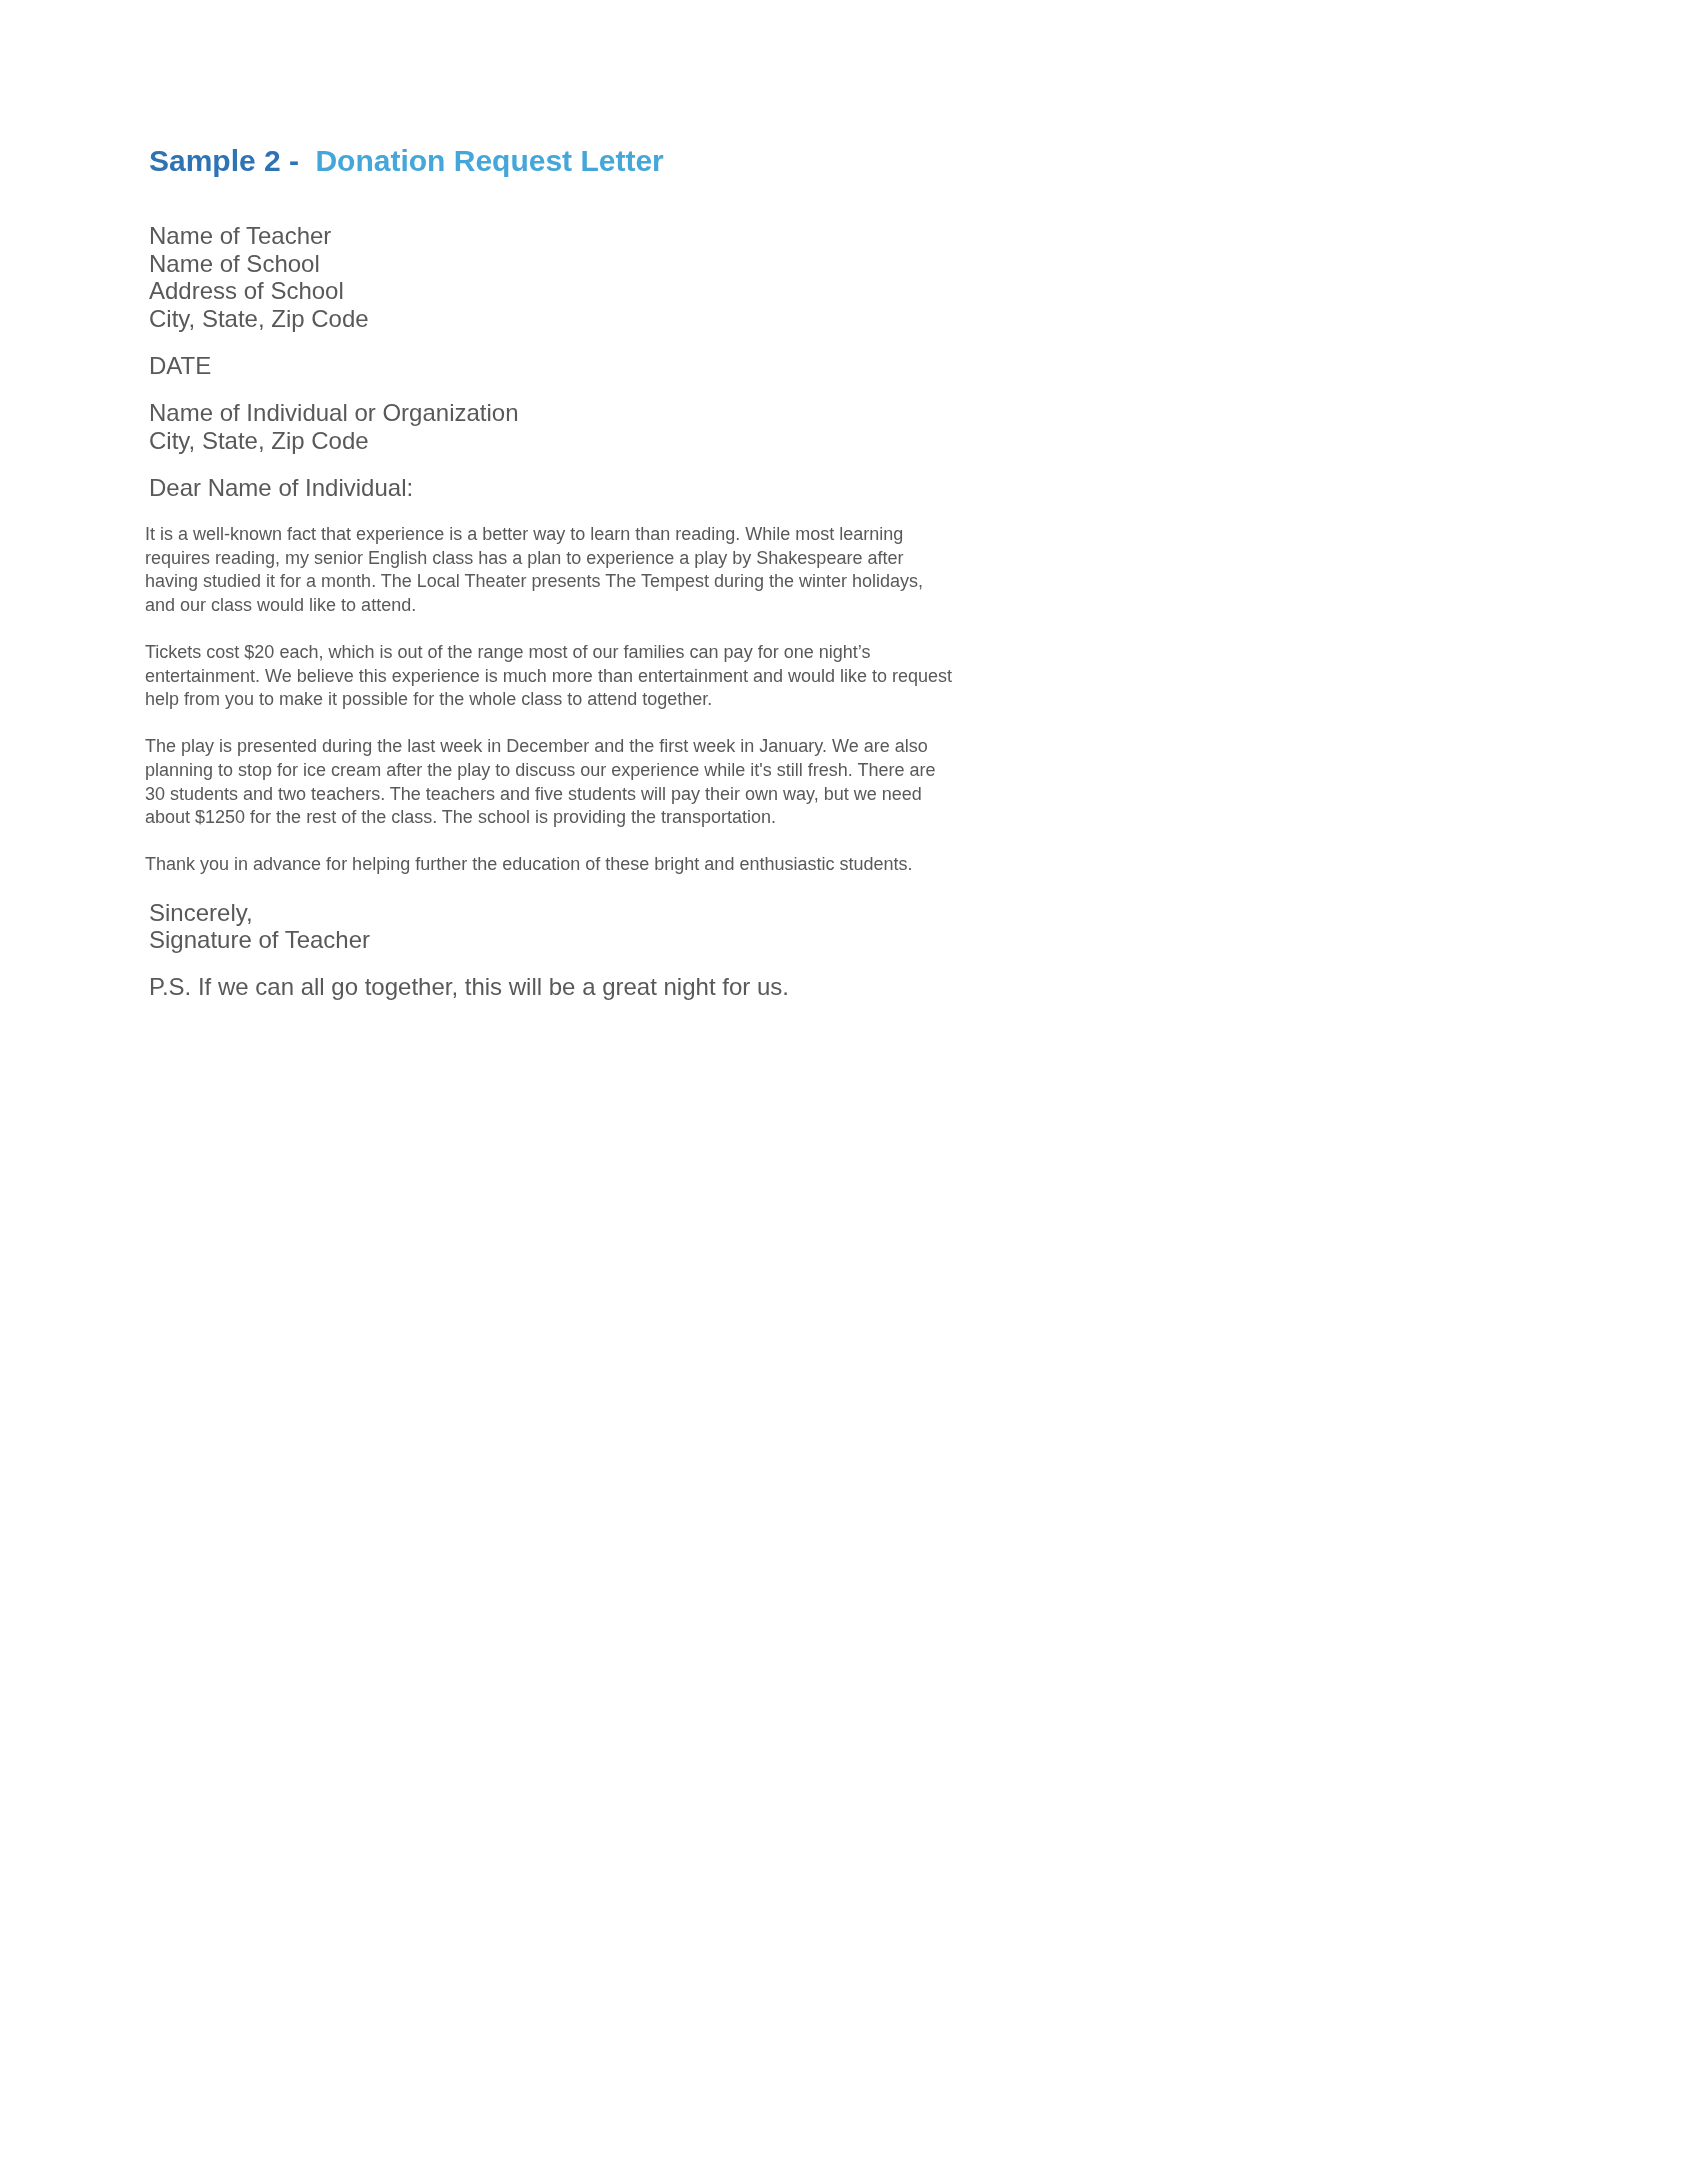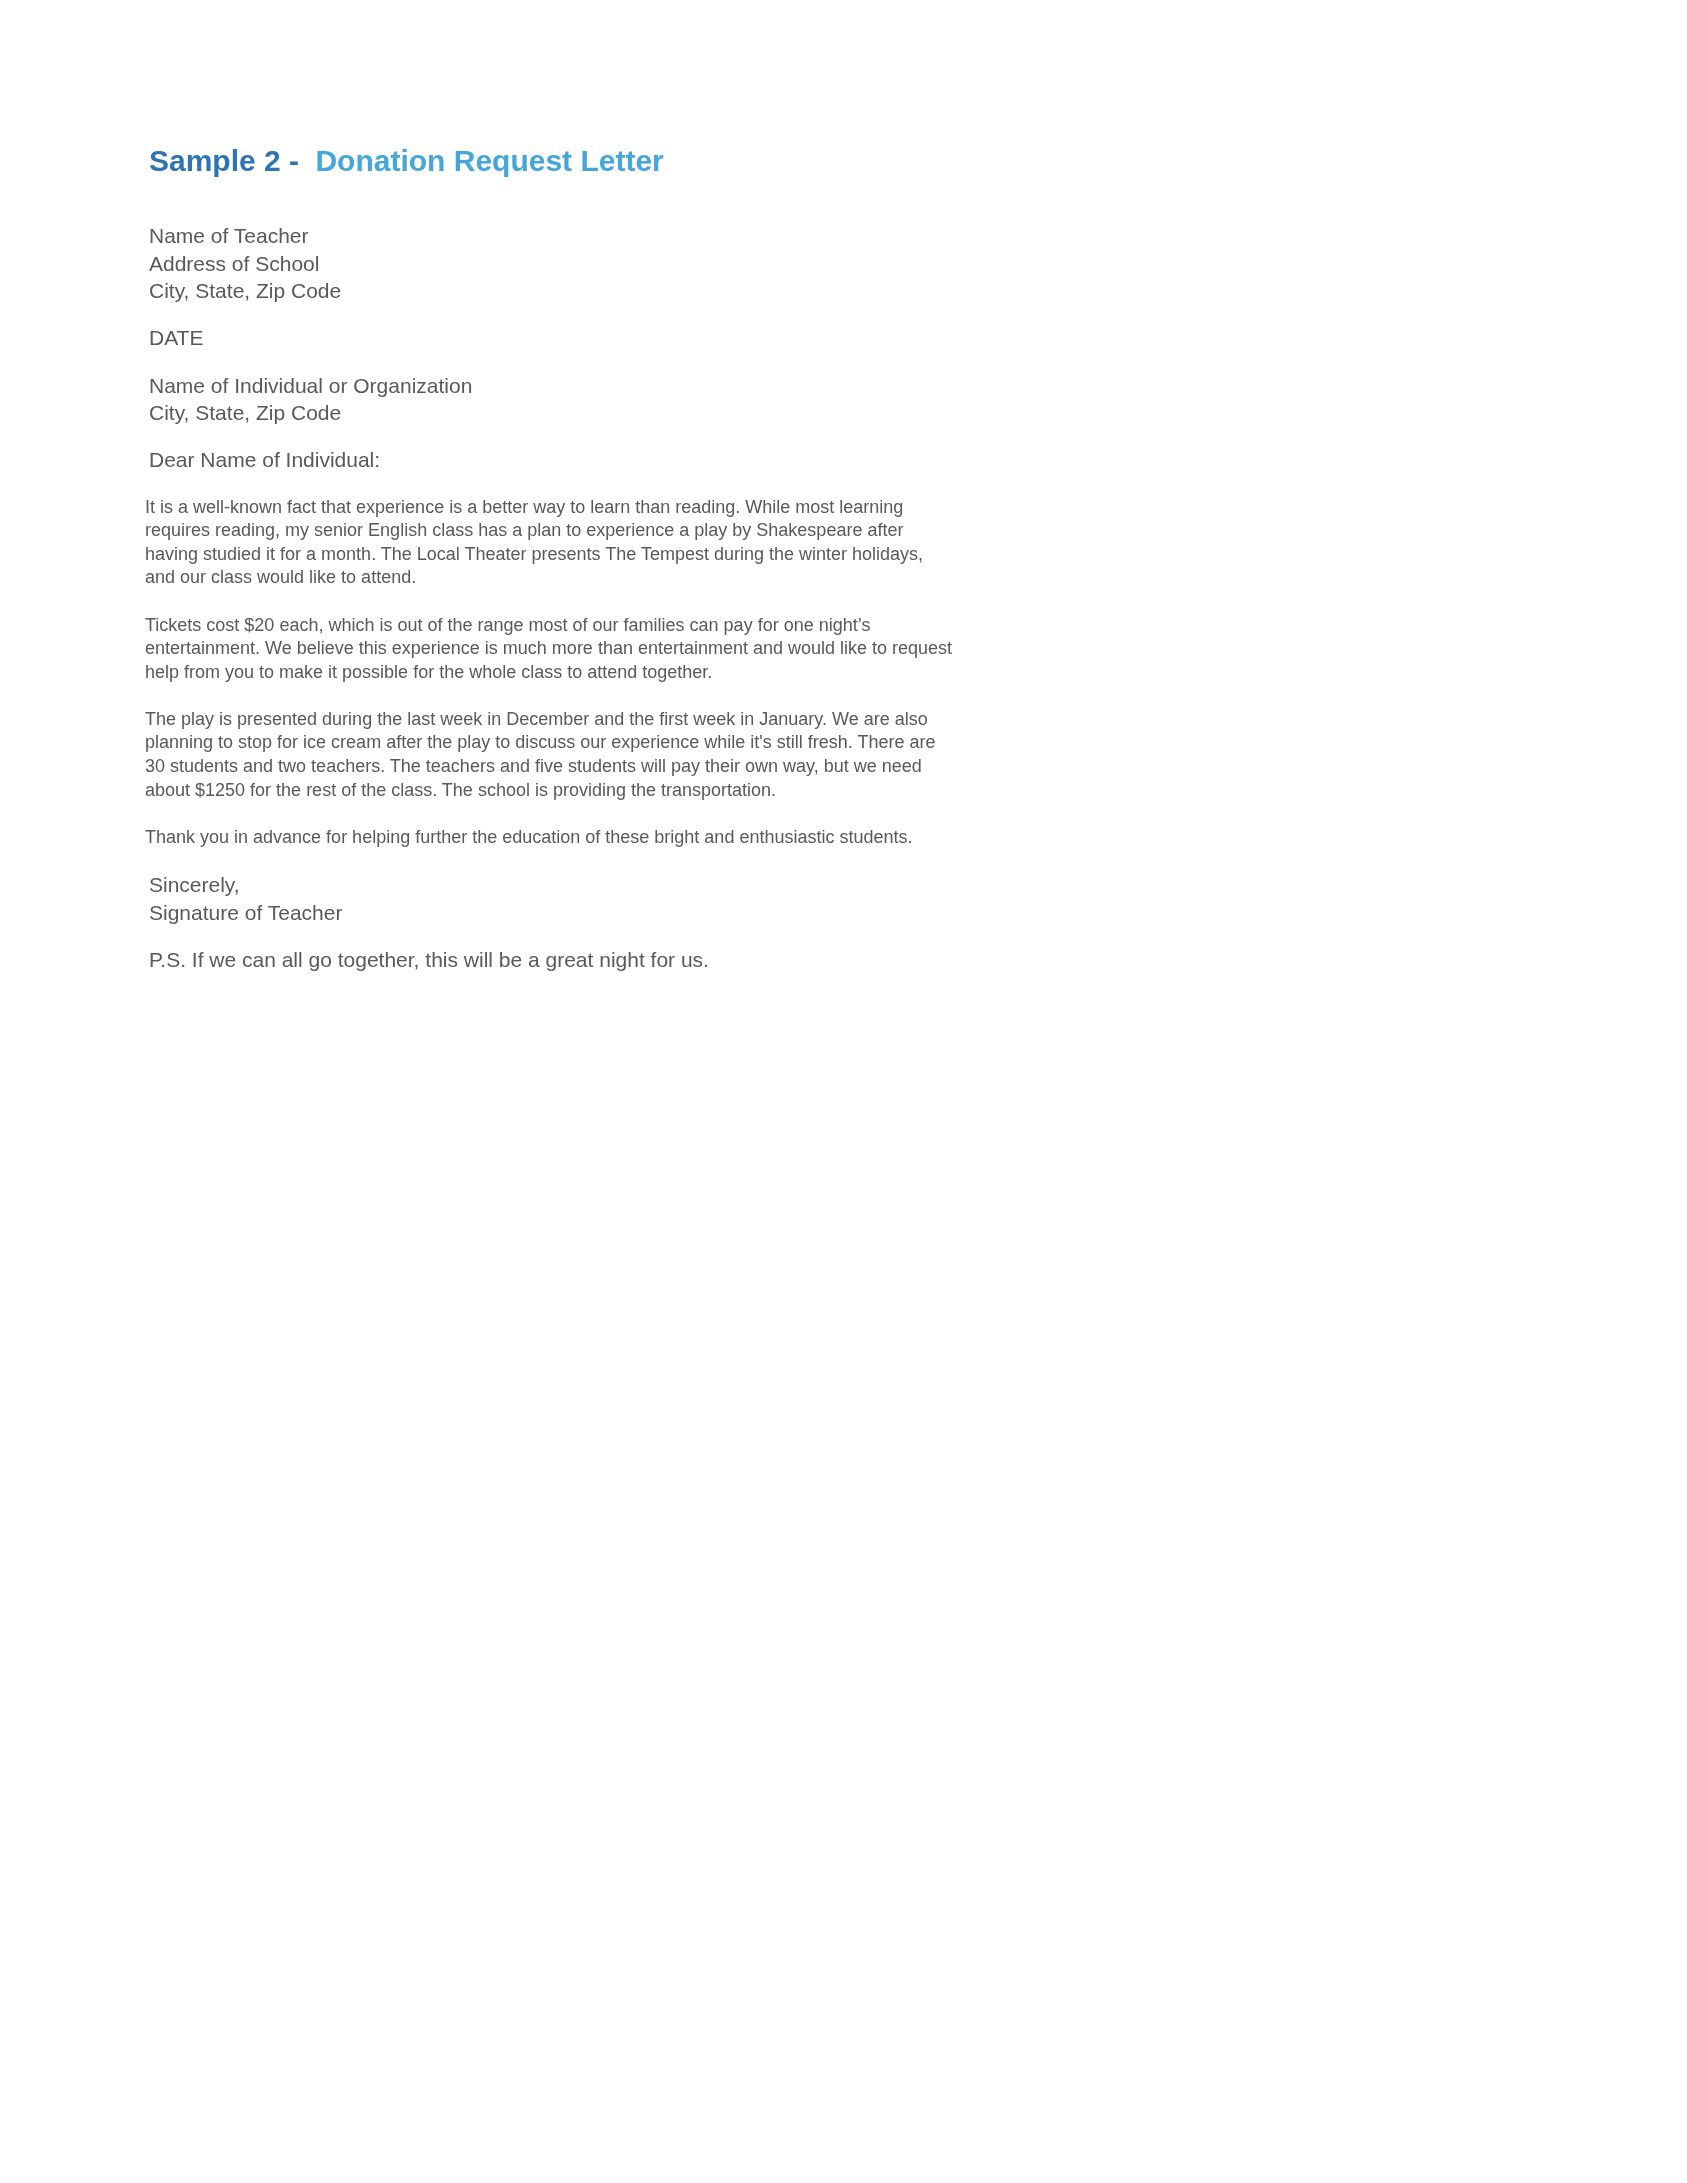--- a/index.html
+++ b/index.html
@@ -30,21 +30,21 @@
   h1.doc-title {
     font-size: 30px;
     font-weight: bold;
     line-height: 1.2;
     margin-bottom: 45px;
     letter-spacing: 0;
   }
   h1.doc-title .t1 { color: var(--title-primary); }
   h1.doc-title .t2 { color: var(--title-secondary); }
   .line {
-    font-size: 21px;
+    font-size: 24px;
     line-height: 23.6px;
   }
   .block {
     margin-bottom: 23.6px;
   }
   .para {
     font-size: 18px;
     line-height: 23.6px;
     margin-bottom: 23.6px;
   }
@@ -52,20 +52,21 @@
 </head>
 <body>
 
 <div class="page">
   <div class="content">
 
     <h1 class="doc-title"><span class="t1">Sample 2 - </span><span class="t2">Donation Request Letter</span></h1>
 
     <div class="block">
       <div class="line">Name of Teacher</div>
+      <div class="line">Name of School</div>
       <div class="line">Address of School</div>
       <div class="line">City, State, Zip Code</div>
     </div>
 
     <div class="block">
       <div class="line">DATE</div>
     </div>
 
     <div class="block">
       <div class="line">Name of Individual or Organization</div>

